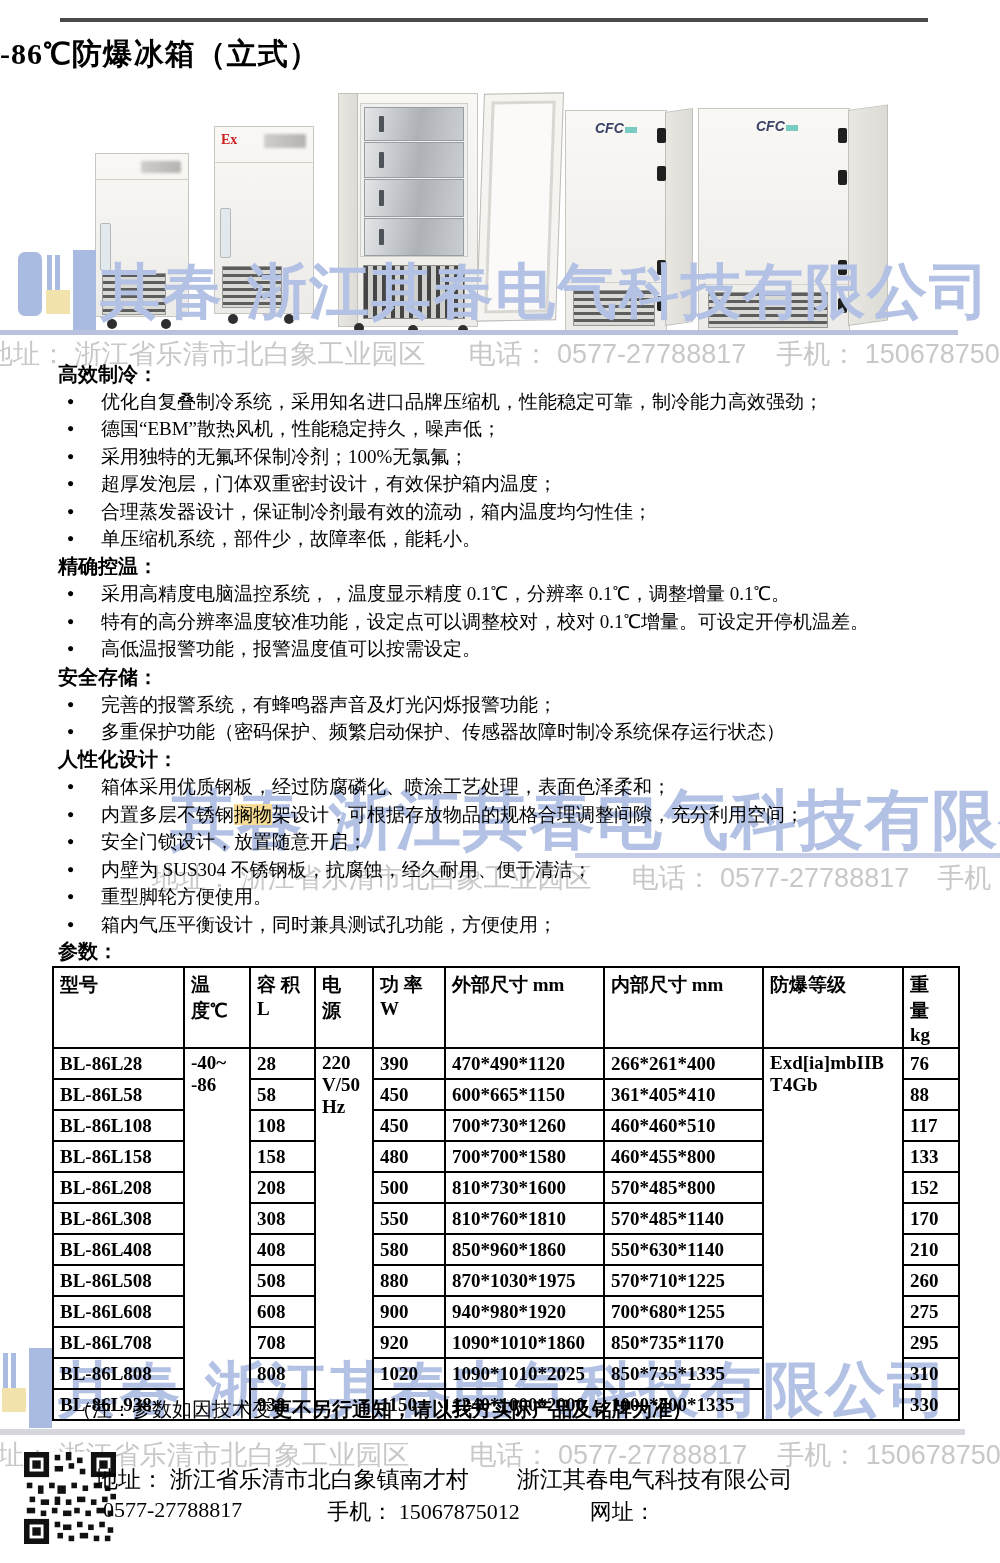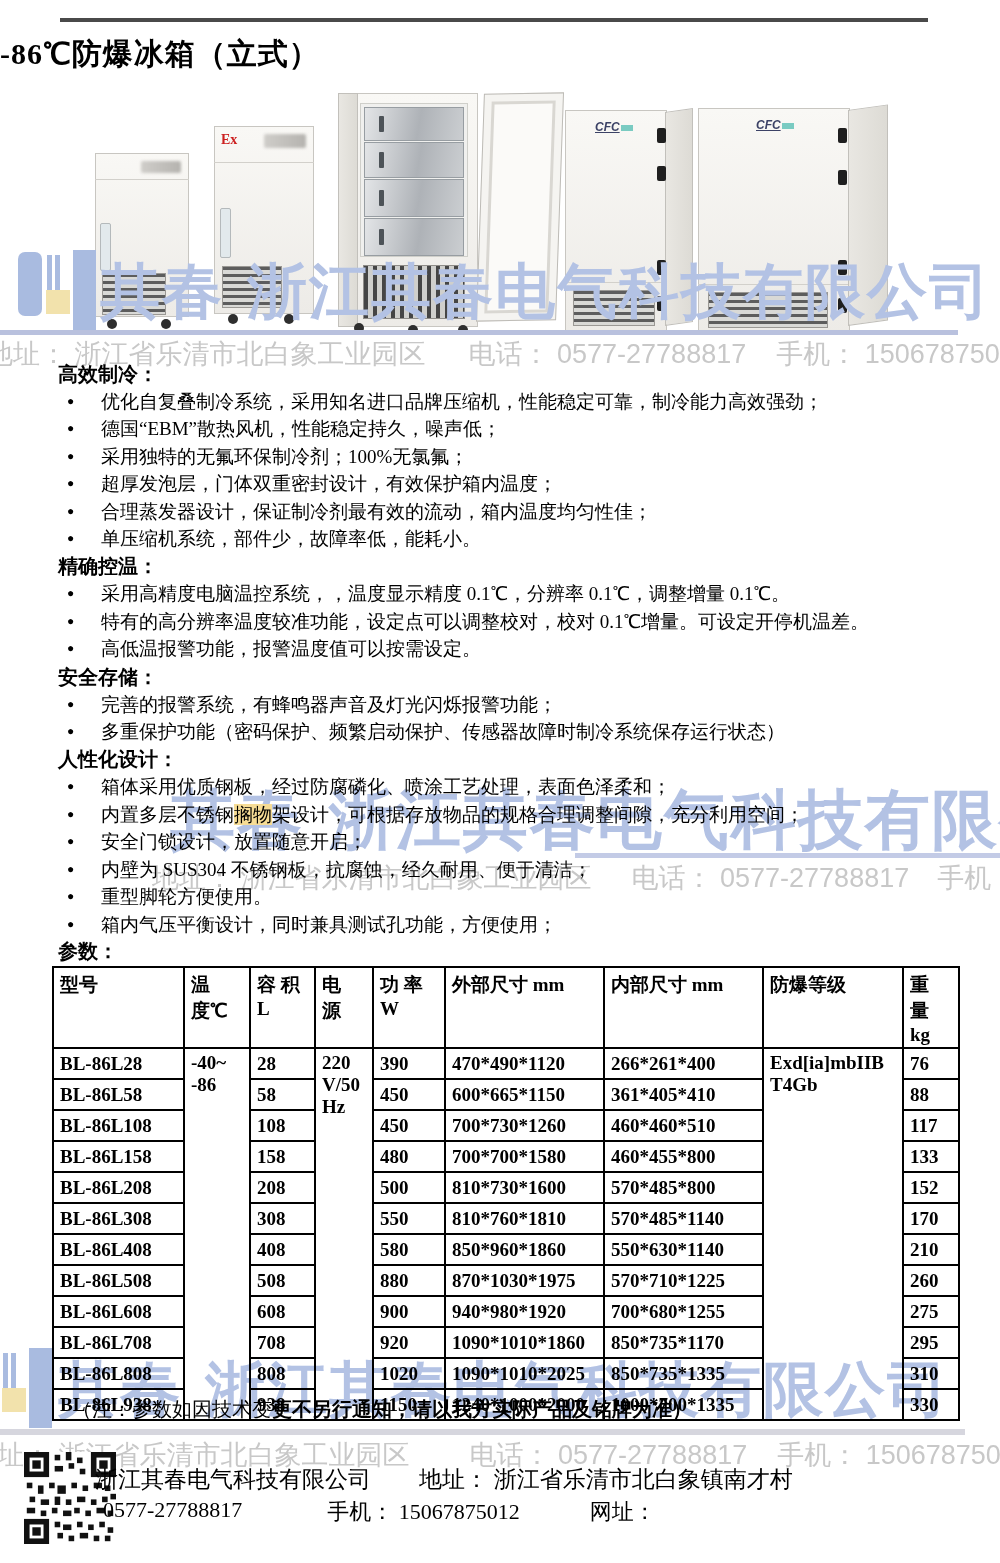--- a/index.html
+++ b/index.html
@@ -19,21 +19,21 @@
   .fz .doorline{position:absolute;left:0;right:0;height:0;border-top:1px solid #d2d0cb;}
   .fz .handle{position:absolute;width:9px;background:#e2e9ec;border:1px solid #b4b9bb;border-radius:2px;}
   .fz .grille-h{position:absolute;background:repeating-linear-gradient(180deg,#5d5d5d 0 3px,#d9d9d6 3px 7px);border:1px solid #9a9894;}
   .fz .grille-v{position:absolute;background:repeating-linear-gradient(90deg,#454545 0 4px,#cfcfcc 4px 9px);border:1px solid #8f8d89;}
   .fz .wheel{position:absolute;width:10px;height:10px;border-radius:50%;background:#2e2e2e;}
   .fz .exlabel{position:absolute;font-weight:bold;font-size:14px;color:#cc1f1f;font-family:"Liberation Serif",serif;}
   .fz .side{position:absolute;background:linear-gradient(90deg,#e9e7e2,#dddbd5);border:1px solid #c2c0bb;transform-origin:left top;}
   .fz .hinge{position:absolute;width:9px;height:15px;background:#1f1f1f;border-radius:2px;}
   .fz .drawer{position:absolute;background:linear-gradient(100deg,#e3e5e7 0%,#aeb2b7 55%,#cbced1 100%);border:1px solid #979da2;}
   .fz .slot{position:absolute;width:5px;height:16px;background:#4d5358;border-radius:1px;}
-  .fz .brand{position:absolute;font-family:"Liberation Sans",sans-serif;font-style:italic;font-weight:bold;font-size:12px;color:#3c4266;letter-spacing:0;text-decoration:underline;}
+  .fz .brand{position:absolute;font-family:"Liberation Sans",sans-serif;font-style:italic;font-weight:bold;font-size:14px;color:#3c4266;letter-spacing:0;}
   .fz .brand i{display:inline-block;width:12px;height:6px;background:#46b9ad;opacity:.7;margin-left:1px;filter:blur(.5px);}
   
   .wm{z-index:2;}
   .wm-text{position:absolute;font-family:"DejaVu Sans",sans-serif;font-weight:bold;color:#b3c2e4;white-space:nowrap;letter-spacing:2px;}
   .wm-bar{position:absolute;}
   .wm-addr{position:absolute;font-family:"Liberation Sans",sans-serif;color:#c8c8c8;white-space:nowrap;display:flex;font-size:27px;}
   .wm-logo{position:absolute;}
   .wm-logo i{position:absolute;background:#a9bbe0;}
   .wm-logo .b1{left:0;top:6px;width:24px;height:64px;border-radius:7px;}
   .wm-logo .s1{left:29px;top:9px;width:5px;height:58px;}
@@ -457,20 +457,20 @@
       <rect x="27" y="25" width="2" height="2"></rect>
       <rect x="30" y="27" width="2" height="2"></rect>
     <rect x="12" y="29" width="2" height="2"></rect>
       <rect x="16" y="30" width="2" height="2"></rect>
       <rect x="20" y="29" width="3" height="2"></rect>
     <rect x="25" y="30" width="2" height="2"></rect>
       <rect x="29" y="30" width="2" height="2"></rect>
   </g>
 </svg>
 <div class="abs footer1">
+  <span>地址： 浙江省乐清市北白象镇南才村</span>
   <span>浙江其春电气科技有限公司</span>
-  <span>地址： 浙江省乐清市北白象镇南才村</span>
 </div>
 <div class="abs footer2">
   <span>0577-27788817</span>
   <span class="gap1">手机： 15067875012</span>
   <span class="gap2">网址：</span>
 </div>
 
 </body></html>

